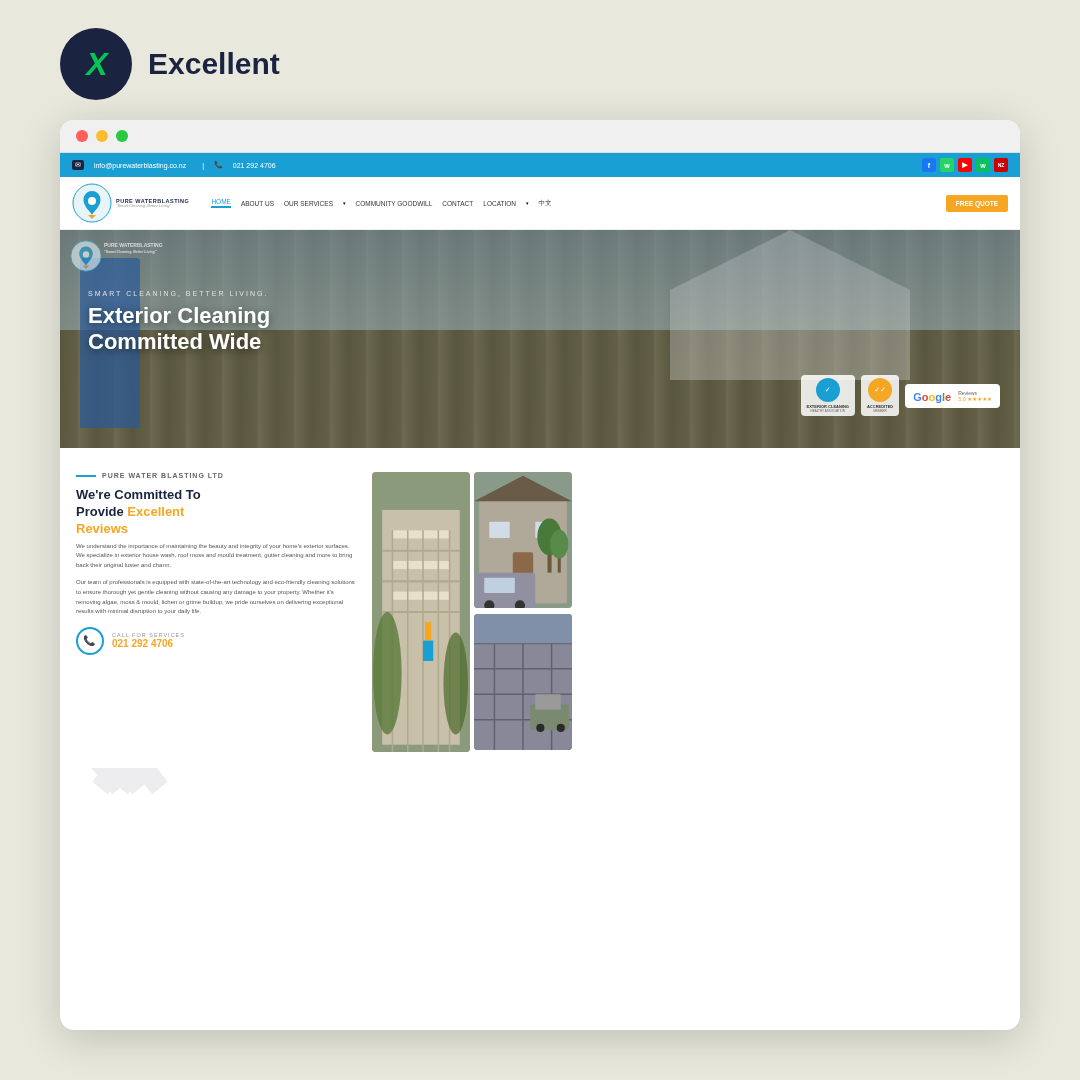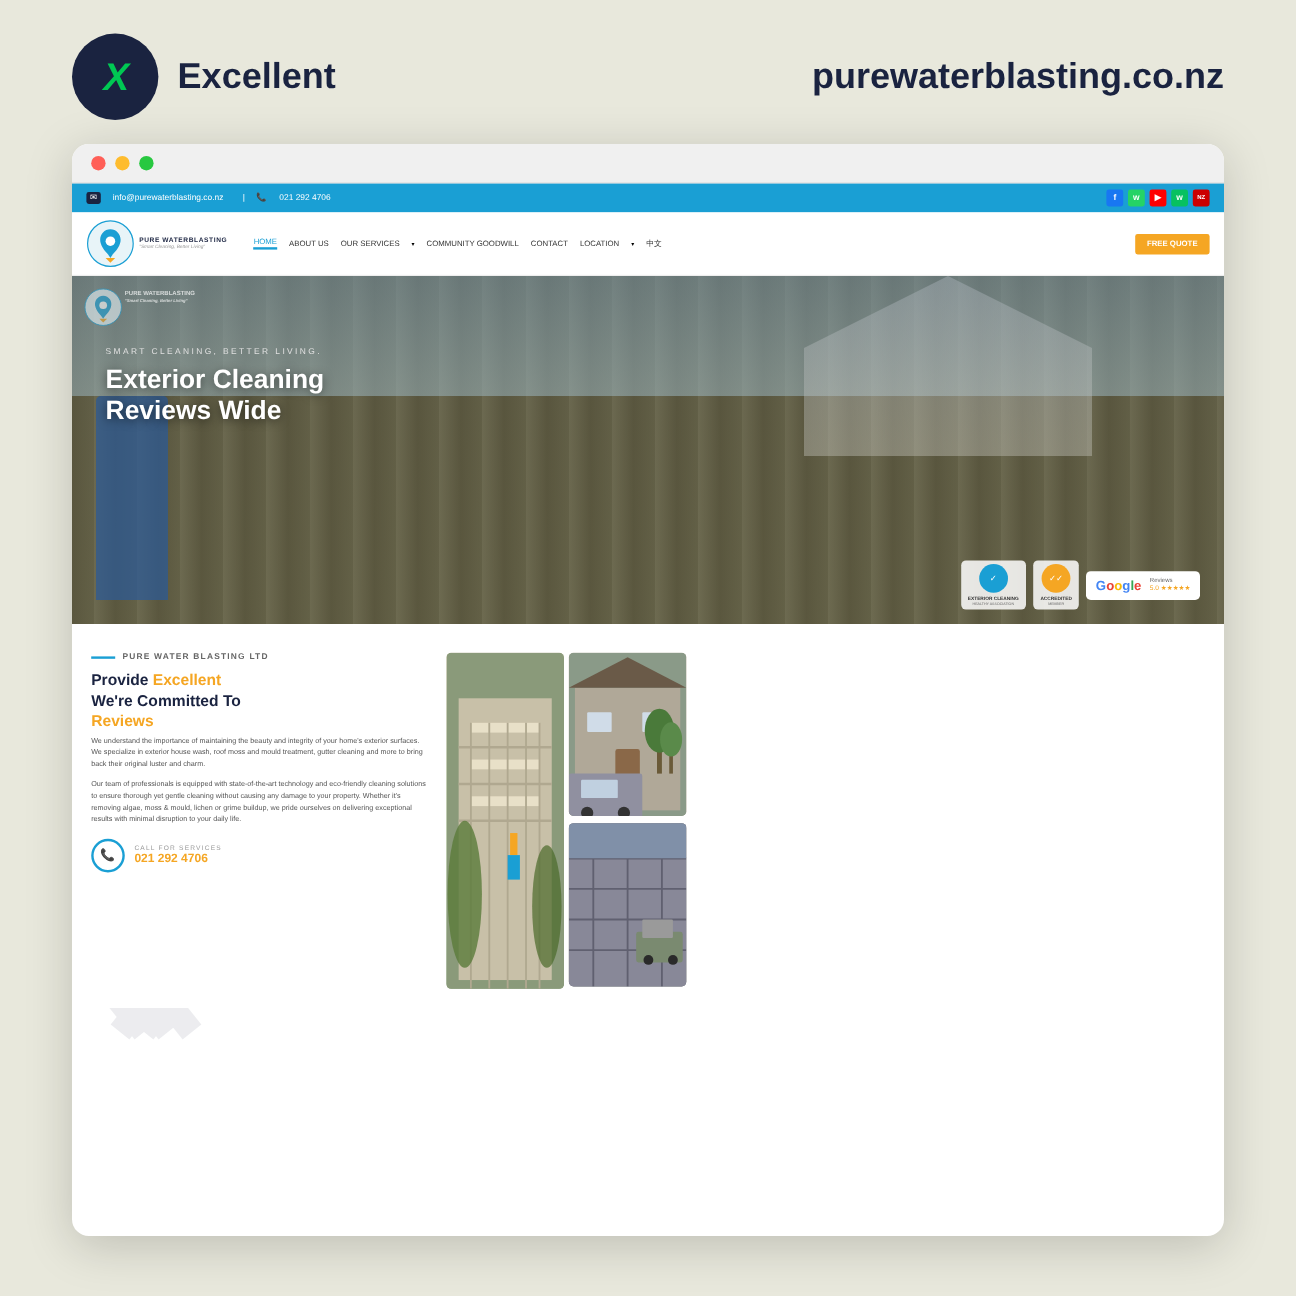--- a/index.html
+++ b/index.html
@@ -154,21 +154,21 @@
       padding: 5px 10px;
       font-size: 6.5px;
       font-weight: bold;
       border-radius: 2px;
       white-space: nowrap;
     }
 
     
     .hero-section {
       position: relative;
-      height: 290px;
+      height: 218px;
       overflow: hidden;
       background: linear-gradient(rgba(0,0,0,0.4), rgba(0,0,0,0.3));
     }
 
     .hero-bg {
       position: absolute;
       inset: 0;
       background: 
         linear-gradient(rgba(20,40,60,0.45), rgba(20,40,60,0.35)),
         #5a6a4a;
@@ -226,21 +226,21 @@
     .hero-title {
       font-size: 22px;
       font-weight: 900;
       line-height: 1.2;
       text-shadow: 0 2px 8px rgba(0,0,0,0.5);
     }
 
     .hero-badges {
       position: absolute;
       right: 20px;
-      bottom: 12px;
+      bottom: 32px;
       display: flex;
       align-items: center;
       gap: 6px;
     }
 
     .badge-item {
       background: rgba(255,255,255,0.9);
       border-radius: 4px;
       padding: 3px 6px;
       font-size: 5px;
@@ -386,23 +386,20 @@
   </style>
 </head>
 <body>
 
 <div class="top-bar">
   <div class="logo-area">
     <div class="logo-circle">
       <span class="logo-x">X</span>
     </div>
     <span class="portfolio-label">Excellent</span>
-  </div>
-  <div>
-    <span class="domain-label">purewaterblasting.co.nz</span>
   </div>
 </div>
 
 <div class="browser-window">
 
   <div class="browser-chrome">
     <div class="browser-dot" style="background:#ff5f57;"></div>
     <div class="browser-dot" style="background:#febc2e;"></div>
     <div class="browser-dot" style="background:#28c840;"></div>
   </div>
@@ -468,21 +465,21 @@
       </svg>
     </div>
     <div style="position:absolute; top:12px; left:44px; color:white; opacity:0.7; font-size:5px; font-weight:900; line-height:1.2;">
       PURE WATERBLASTING<br><span style="font-size:3.5px; font-style:italic;">"Smart Cleaning, Better Living"</span>
     </div>
 
     <div class="hero-content">
       <div class="hero-subtitle">SMART CLEANING, BETTER LIVING.</div>
       <div class="hero-title">
         <div>Exterior Cleaning</div>
-        <div>Reviews Wide</div>
+        <div>Committed Wide</div>
       </div>
     </div>
 
     <div class="hero-badges">
       <div class="badge-item" style="background:rgba(255,255,255,0.85);">
         <div style="width:24px; height:24px; background:#1a9fd4; border-radius:50%; margin:0 auto 2px auto; display:flex; align-items:center; justify-content:center;">
           <span style="color:white; font-size:7px;">✓</span>
         </div>
         <div style="font-size:4px; color:#333; font-weight:bold;">EXTERIOR CLEANING</div>
         <div style="font-size:3px; color:#666;">HEALTHY ASSOCIATION</div>
@@ -507,24 +504,24 @@
   </div>
 
   <div class="content-section">
     <div class="content-left">
       <div class="company-tag">
         <div class="tag-line"></div>
         <span class="tag-text">PURE WATER BLASTING LTD</span>
       </div>
 
       <div class="committed-title">
+        <div>We're Committed To</div>
         <div>
           <span>Provide </span><span class="highlight">Excellent</span>
         </div>
-        <div>We're Committed To</div>
         <div class="highlight">Reviews</div>
       </div>
 
       <p class="content-desc">We understand the importance of maintaining the beauty and integrity of your home's exterior surfaces. We specialize in exterior house wash, roof moss and mould treatment, gutter cleaning and more to bring back their original luster and charm.</p>
       <p class="content-desc">Our team of professionals is equipped with state-of-the-art technology and eco-friendly cleaning solutions to ensure thorough yet gentle cleaning without causing any damage to your property. Whether it's removing algae, moss &amp; mould, lichen or grime buildup, we pride ourselves on delivering exceptional results with minimal disruption to your daily life.</p>
 
       <div class="call-section">
         <div class="phone-icon-circle">
           <span style="font-size:10px; color:#1a9fd4;">📞</span>
         </div>

